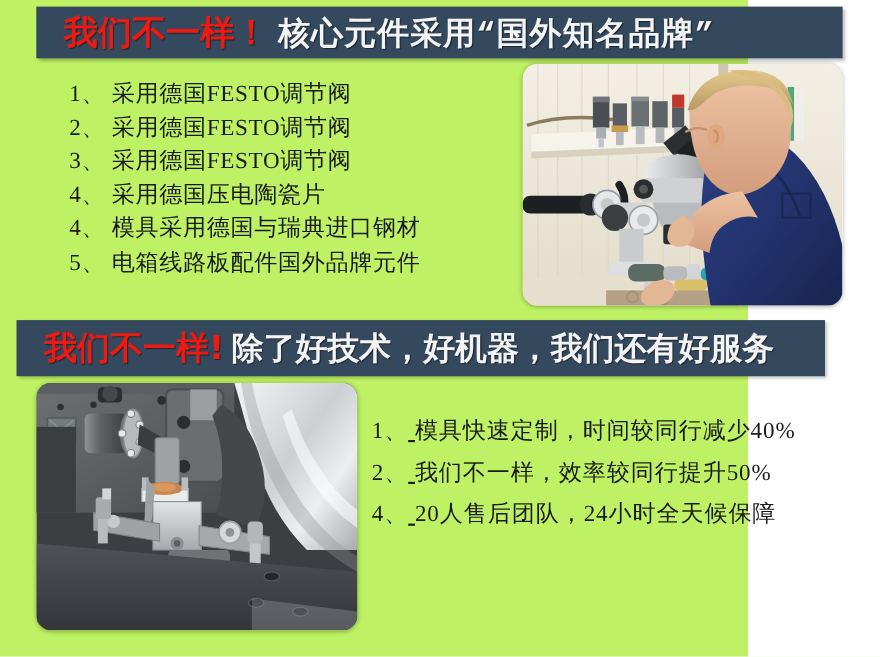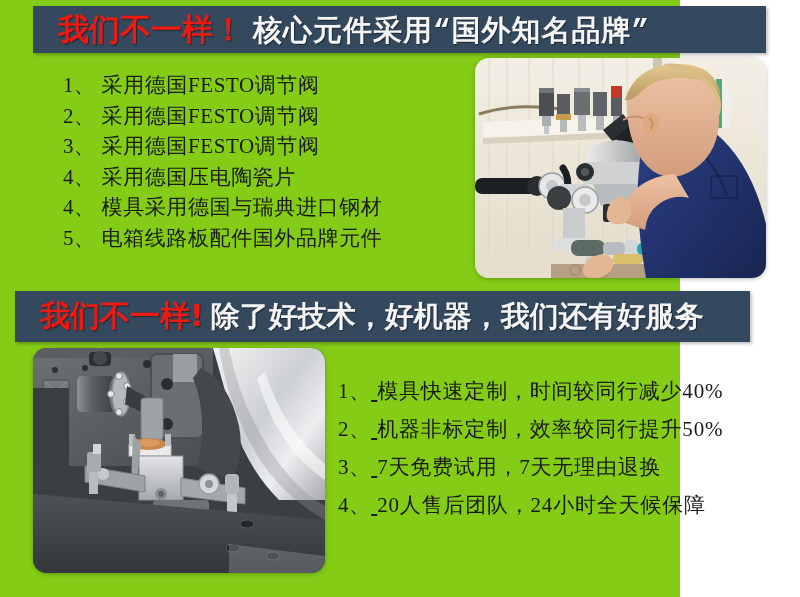--- a/index.html
+++ b/index.html
@@ -10,21 +10,21 @@
   body {
     width: 800px;
     height: 597px;
     overflow: hidden;
     font-family: "Liberation Serif", "DejaVu Serif", serif;
   }
   .page {
     position: relative;
     width: 680px;
     height: 597px;
-    background: #84cc16;
+    background: #bef264;
   }
 
   
   .band {
     position: absolute;
     background: #34495e;
     box-sizing: border-box;
     display: flex;
     align-items: center;
     white-space: nowrap;
@@ -422,25 +422,21 @@
     </svg>
   </div>
 
   <ul class="feature-list list-2">
     <li>
       <span class="idx">1、</span>
       <span class="txt">模具快速定制，时间较同行减少40%</span>
     </li>
     <li>
       <span class="idx">2、</span>
-      <span class="txt">机器非标定制，效率较同行提升50%</span>
-    </li>
-    <li>
-      <span class="idx">3、</span>
-      <span class="txt">7天免费试用，7天无理由退换</span>
+      <span class="txt">我们不一样，效率较同行提升50%</span>
     </li>
     <li>
       <span class="idx">4、</span>
       <span class="txt">20人售后团队，24小时全天候保障</span>
     </li>
   </ul>
 
 </div>
 
 </body></html>

